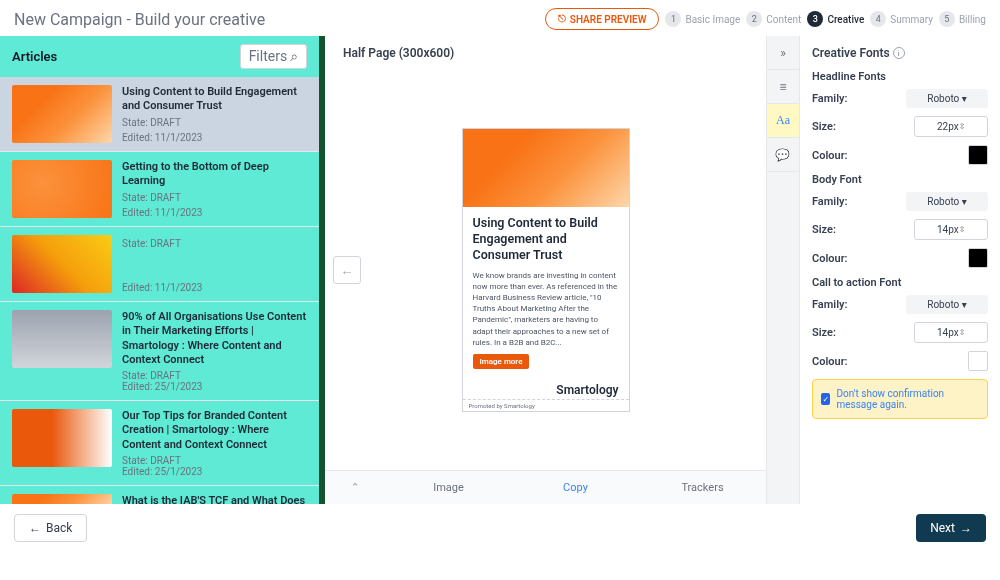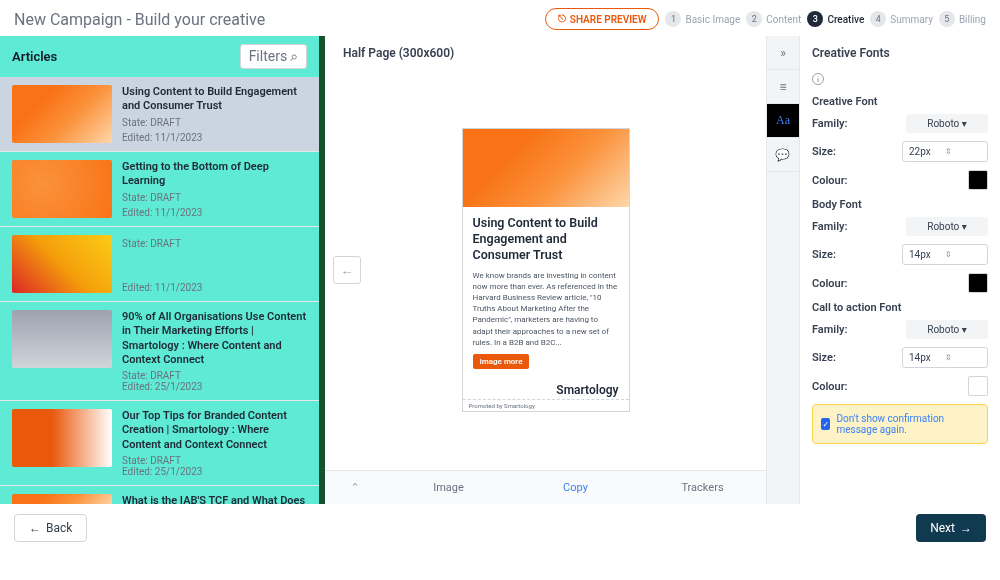--- a/index.html
+++ b/index.html
@@ -45,30 +45,30 @@
 .ad-text { font-size: 8px; color: #4b5563; margin-top: 6px; line-height: 1.4; }
 .ad-cta { background: #ea580c; color: #fff; font-size: 8px; font-weight: 600; padding: 3px 7px; border: none; border-radius: 2px; margin-top: 6px; cursor: pointer; }
 .ad-logo { padding: 6px 10px 2px; text-align: right; font-size: 12px; font-weight: 600; color: #1f2937; }
 .ad-promo { font-size: 6px; color: #6b7280; padding: 2px 6px; border-top: 1px dashed #d1d5db; }
 .bottom-tabs { display: flex; border-top: 1px solid #e5e7eb; background: #f9fafb; }
 .btab { flex: 1; text-align: center; padding: 10px 0; font-size: 11px; color: #6b7280; cursor: pointer; }
 .btab.first { flex: 0 0 60px; color: #9ca3af; }
 
 .right-tabs { width: 34px; background: #f3f4f6; border-left: 1px solid #e5e7eb; border-right: 1px solid #e5e7eb; }
 .rt { height: 34px; display: flex; align-items: center; justify-content: center; color: #6b7280; cursor: pointer; border-bottom: 1px solid #e5e7eb; }
-.rt.active { background: #000000; color: #3b82f6; }
+.rt.active { background: #fef9c3; color: #3b82f6; }
 
 .props { width: 200px; padding: 10px 12px; font-size: 11px; color: #374151; overflow-y: auto; }
-.props-title { font-weight: 600; font-size: 12px; display: flex; gap: 13px; margin-bottom: 10px; flex-direction: column; }
+.props-title { font-weight: 600; font-size: 12px; display: flex; align-items: center; gap: 3px; margin-bottom: 10px; }
 .info-icon { width: 12px; height: 12px; border: 1px solid #9ca3af; border-radius: 50%; display: inline-flex; align-items: center; justify-content: center; font-size: 8px; color: #9ca3af; }
 .section-title { font-weight: 600; font-size: 11px; margin: 6px 0 6px; color: #374151; }
 .prop-row { display: flex; align-items: center; justify-content: space-between; margin-bottom: 8px; }
 .prop-label { font-weight: 600; color: #374151; }
 .select { background: #f3f4f6; border: none; border-radius: 3px; padding: 4px 8px; font-size: 10px; color: #374151; width: 82px; text-align: center; cursor: pointer; }
-.num-input { background: #fff; border: 1px solid #d1d5db; border-radius: 3px; padding: 4px 6px; font-size: 10px; width: 86px; display: flex; align-items: center; justify-content: space-between; }
+.num-input { background: #fff; border: 1px solid #d1d5db; border-radius: 3px; padding: 4px 22px; font-size: 10px; width: 74px; display: flex; align-items: center; justify-content: space-between; }
 .num-input span { flex: 1; }
 .num-caret { font-size: 8px; color: #6b7280; }
 .swatch { width: 20px; height: 20px; border: 1px solid #d1d5db; border-radius: 2px; cursor: pointer; }
 .swatch.black { background: #000; }
 .swatch.orange { background: #ea580c; }
 .swatch.white { background: #fff; }
 .notice { background: #fef3c7; border: 1px solid #fcd34d; border-radius: 4px; padding: 8px; font-size: 10px; color: #3b82f6; display: flex; align-items: center; gap: 6px; margin-top: 8px; }
 .checkbox { width: 12px; height: 12px; background: #2563eb; border-radius: 2px; display: flex; align-items: center; justify-content: center; color: #fff; font-size: 8px; }
 
 .footer { display: flex; justify-content: space-between; padding: 10px 14px; }
@@ -216,21 +216,21 @@
         <span>💬</span>
       </div>
   </div>
 
   <div class="props">
     <div class="props-title">
       <span>Creative Fonts</span>
       <span class="info-icon">i</span>
     </div>
 
-    <div class="section-title">Creative Font</div>
+    <div class="section-title">Headline Fonts</div>
     <div class="prop-row">
       <span class="prop-label">Family:</span>
       <div class="select"><span>Roboto</span> ▾</div>
     </div>
     <div class="prop-row">
       <span class="prop-label">Size:</span>
       <div class="num-input">
           <span>22px</span>
           <span class="num-caret">⇳</span>
         </div>

